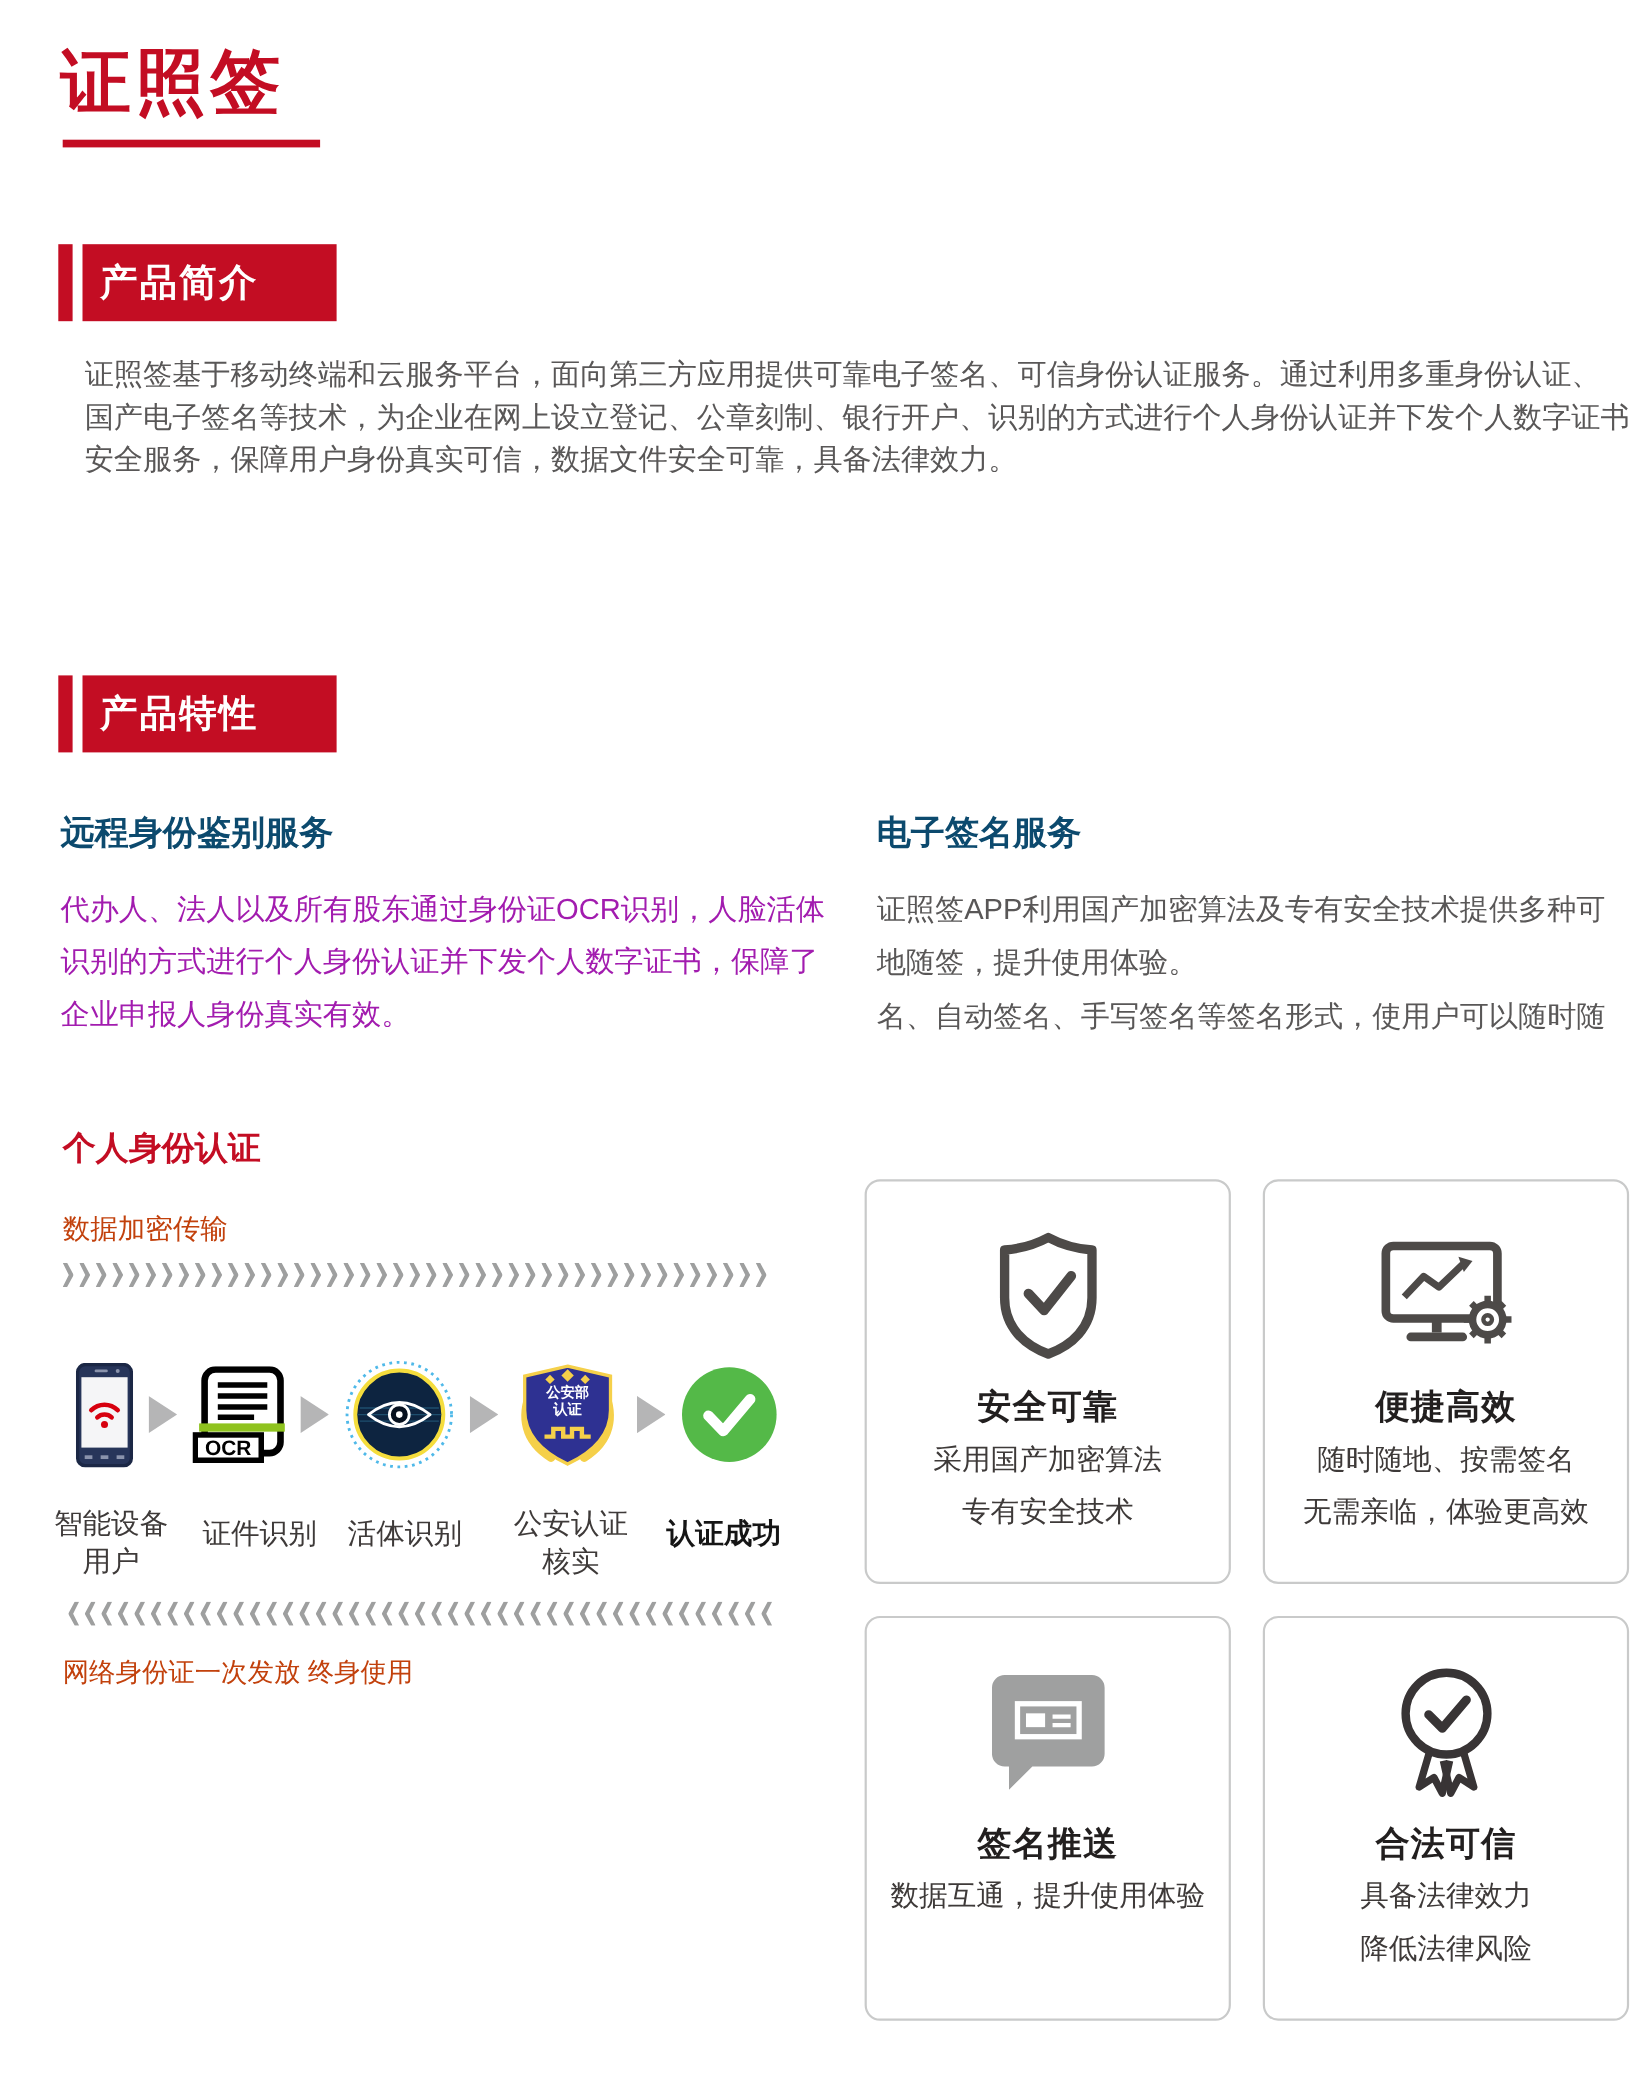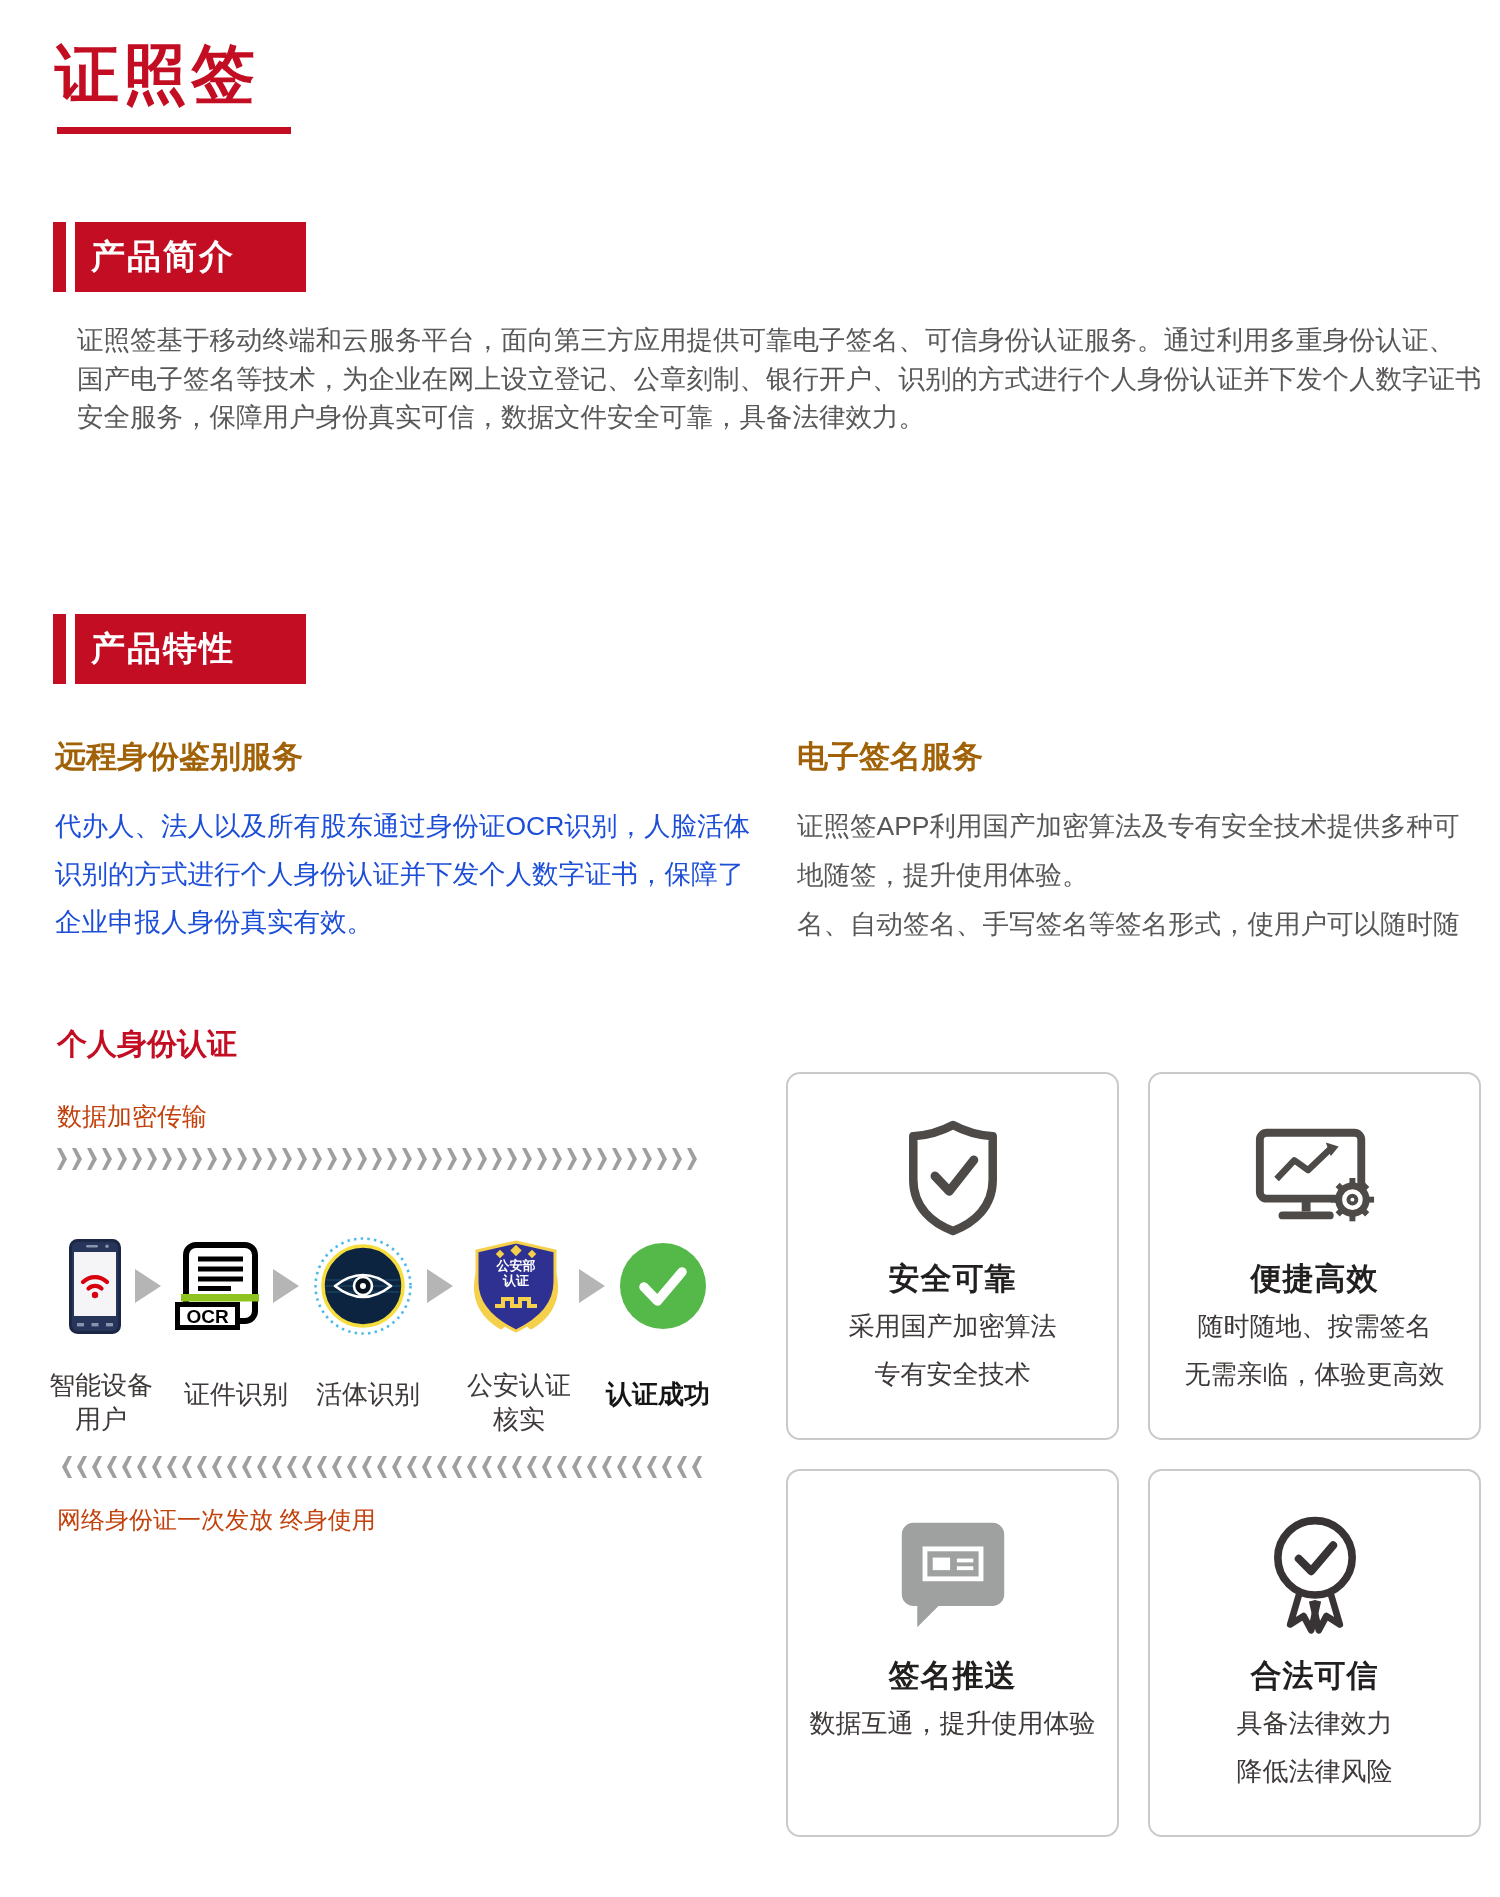--- a/index.html
+++ b/index.html
@@ -22,24 +22,24 @@
   .banner .box {
     position:absolute; left:22px; top:0; width:231px; height:70px; background:#C30D23;
     display:flex; align-items:center; padding-left:16px; box-sizing:border-box;
   }
   .banner .box span { color:#fff; font-size:34px; font-weight:700; letter-spacing:2px; }
   #banner-intro { top:222px; }
   #banner-features { top:614px; }
   
   .para-line { white-space:nowrap; }
   #intro-text { position:absolute; left:77px; top:321px; font-size:26.5px; line-height:38.5px; color:#595757; }
-  .col-heading { position:absolute; font-size:31px; font-weight:700; color:#a16207; line-height:1.1; }
+  .col-heading { position:absolute; font-size:31px; font-weight:700; color:#0c4a6e; line-height:1.1; }
   #remote-heading { left:55px; top:740px; }
   #esign-heading  { left:797px; top:740px; }
-  #remote-text { position:absolute; left:55px; top:802px; font-size:26.5px; line-height:48px; color:#1d4ed8; }
+  #remote-text { position:absolute; left:55px; top:802px; font-size:26.5px; line-height:48px; color:#a21caf; }
   #esign-text  { position:absolute; left:797px; top:802px; font-size:26.5px; line-height:49px; color:#595757; }
   #personal-auth-heading { position:absolute; left:57px; top:1024px; font-size:30px; font-weight:700; color:#C30D23; }
   
   #identity-flow { position:absolute; left:57px; top:1096px; width:651px; height:470px; }
   .flow-caption { position:absolute; width:100%; text-align:left; color:#c2410c; }
   #encrypt-label { top:4px; font-size:25px; }
   #issue-label   { top:408px; font-size:24px; }
   .chevrons { position:absolute; left:0; display:flex; }
   .chevrons i {
     display:block; width:10px; height:22px; margin-right:5px;

